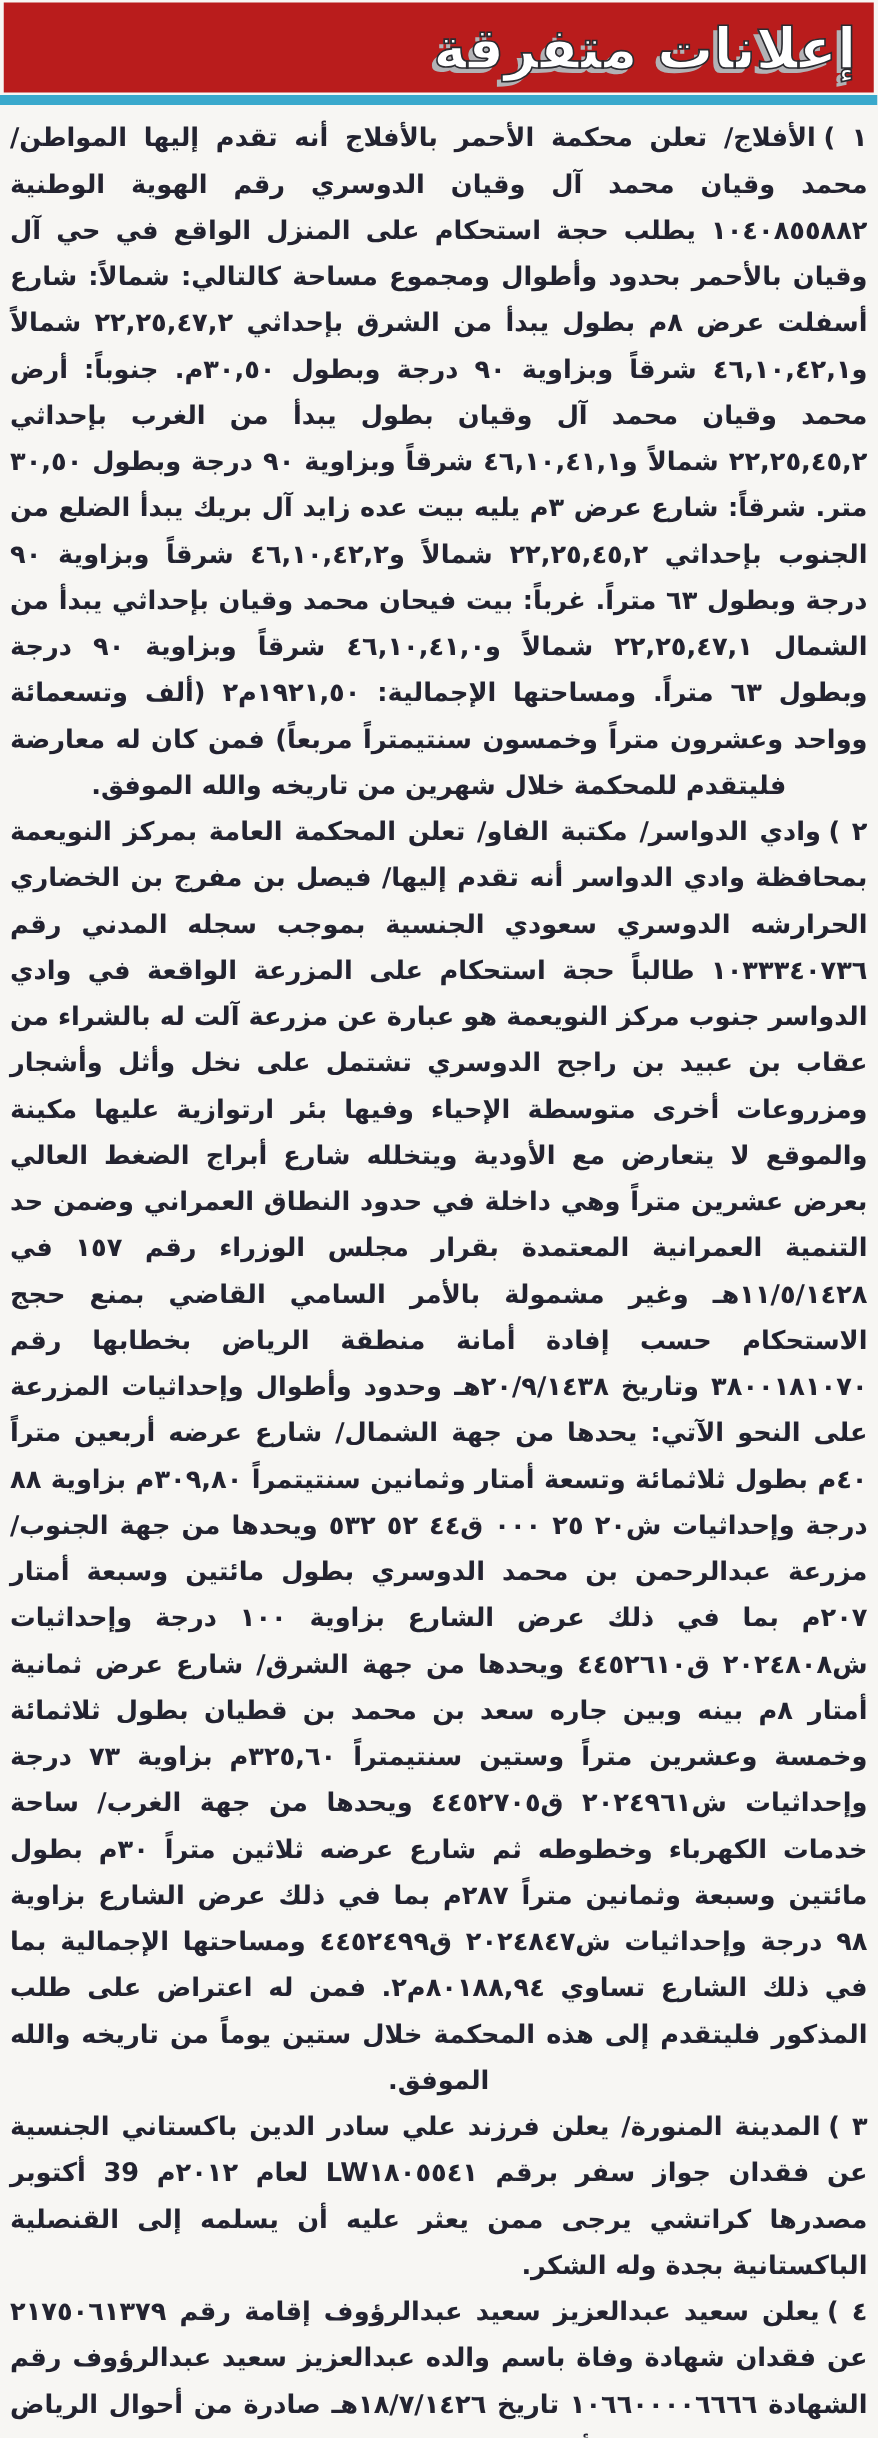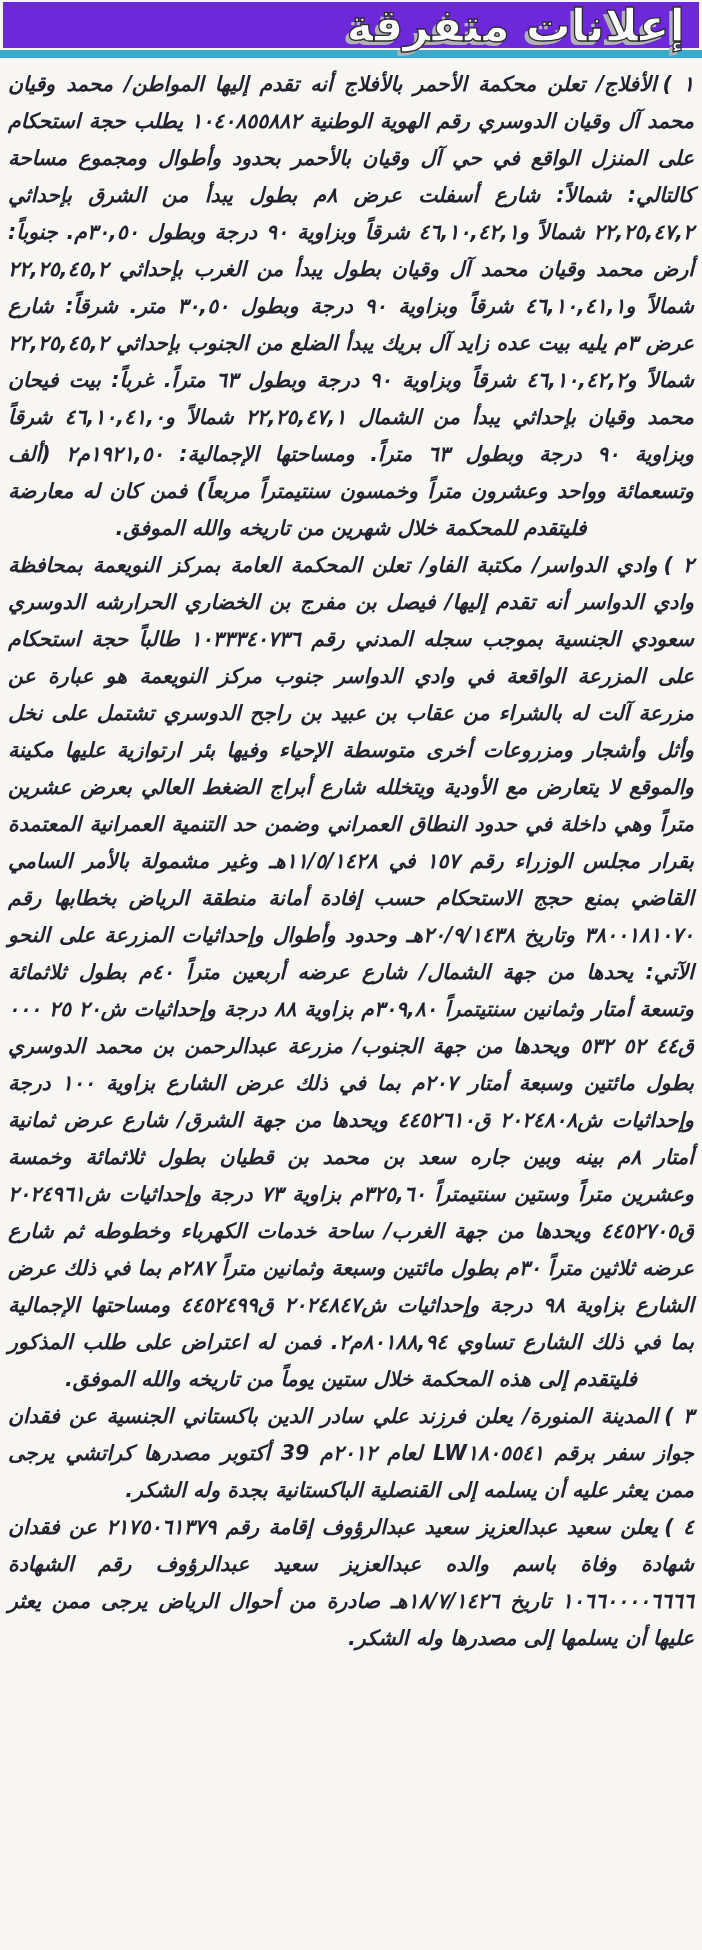--- a/index.html
+++ b/index.html
@@ -7,23 +7,23 @@
     width: 702px;
     height: 1950px;
     background: #f7f6f3;
     overflow: hidden;
     font-family: "DejaVu Sans", sans-serif;
   }
   .page { width: 702px; height: 1950px; position: relative; }
 
   
   .banner {
-    height: 46px;
+    height: 72px;
     margin: 2px 3px 0 3px;
-    background: #6d28d9;
+    background: #b91c1c;
     display: flex;
     align-items: center;
     justify-content: flex-start; 
     padding: 0 14px 0 0;
     box-sizing: border-box;
   }
   .banner-title {
     margin: 0;
     font-size: 45px;
     font-weight: bold;
@@ -46,21 +46,20 @@
     color: #232330;
     font-size: 20.5px;
     font-weight: bold;
     line-height: 37px;
     direction: rtl;
   }
   .ad {
     margin: 0;
     text-align: justify;
     text-align-last: right;
-    font-style: italic;
   }
   .ad.last-center { text-align-last: center; }
   .ad-num { margin-left: 6px; white-space: nowrap; }
 </style>
 </head>
 <body>
 
 <div class="page">
 
   <header class="banner">

